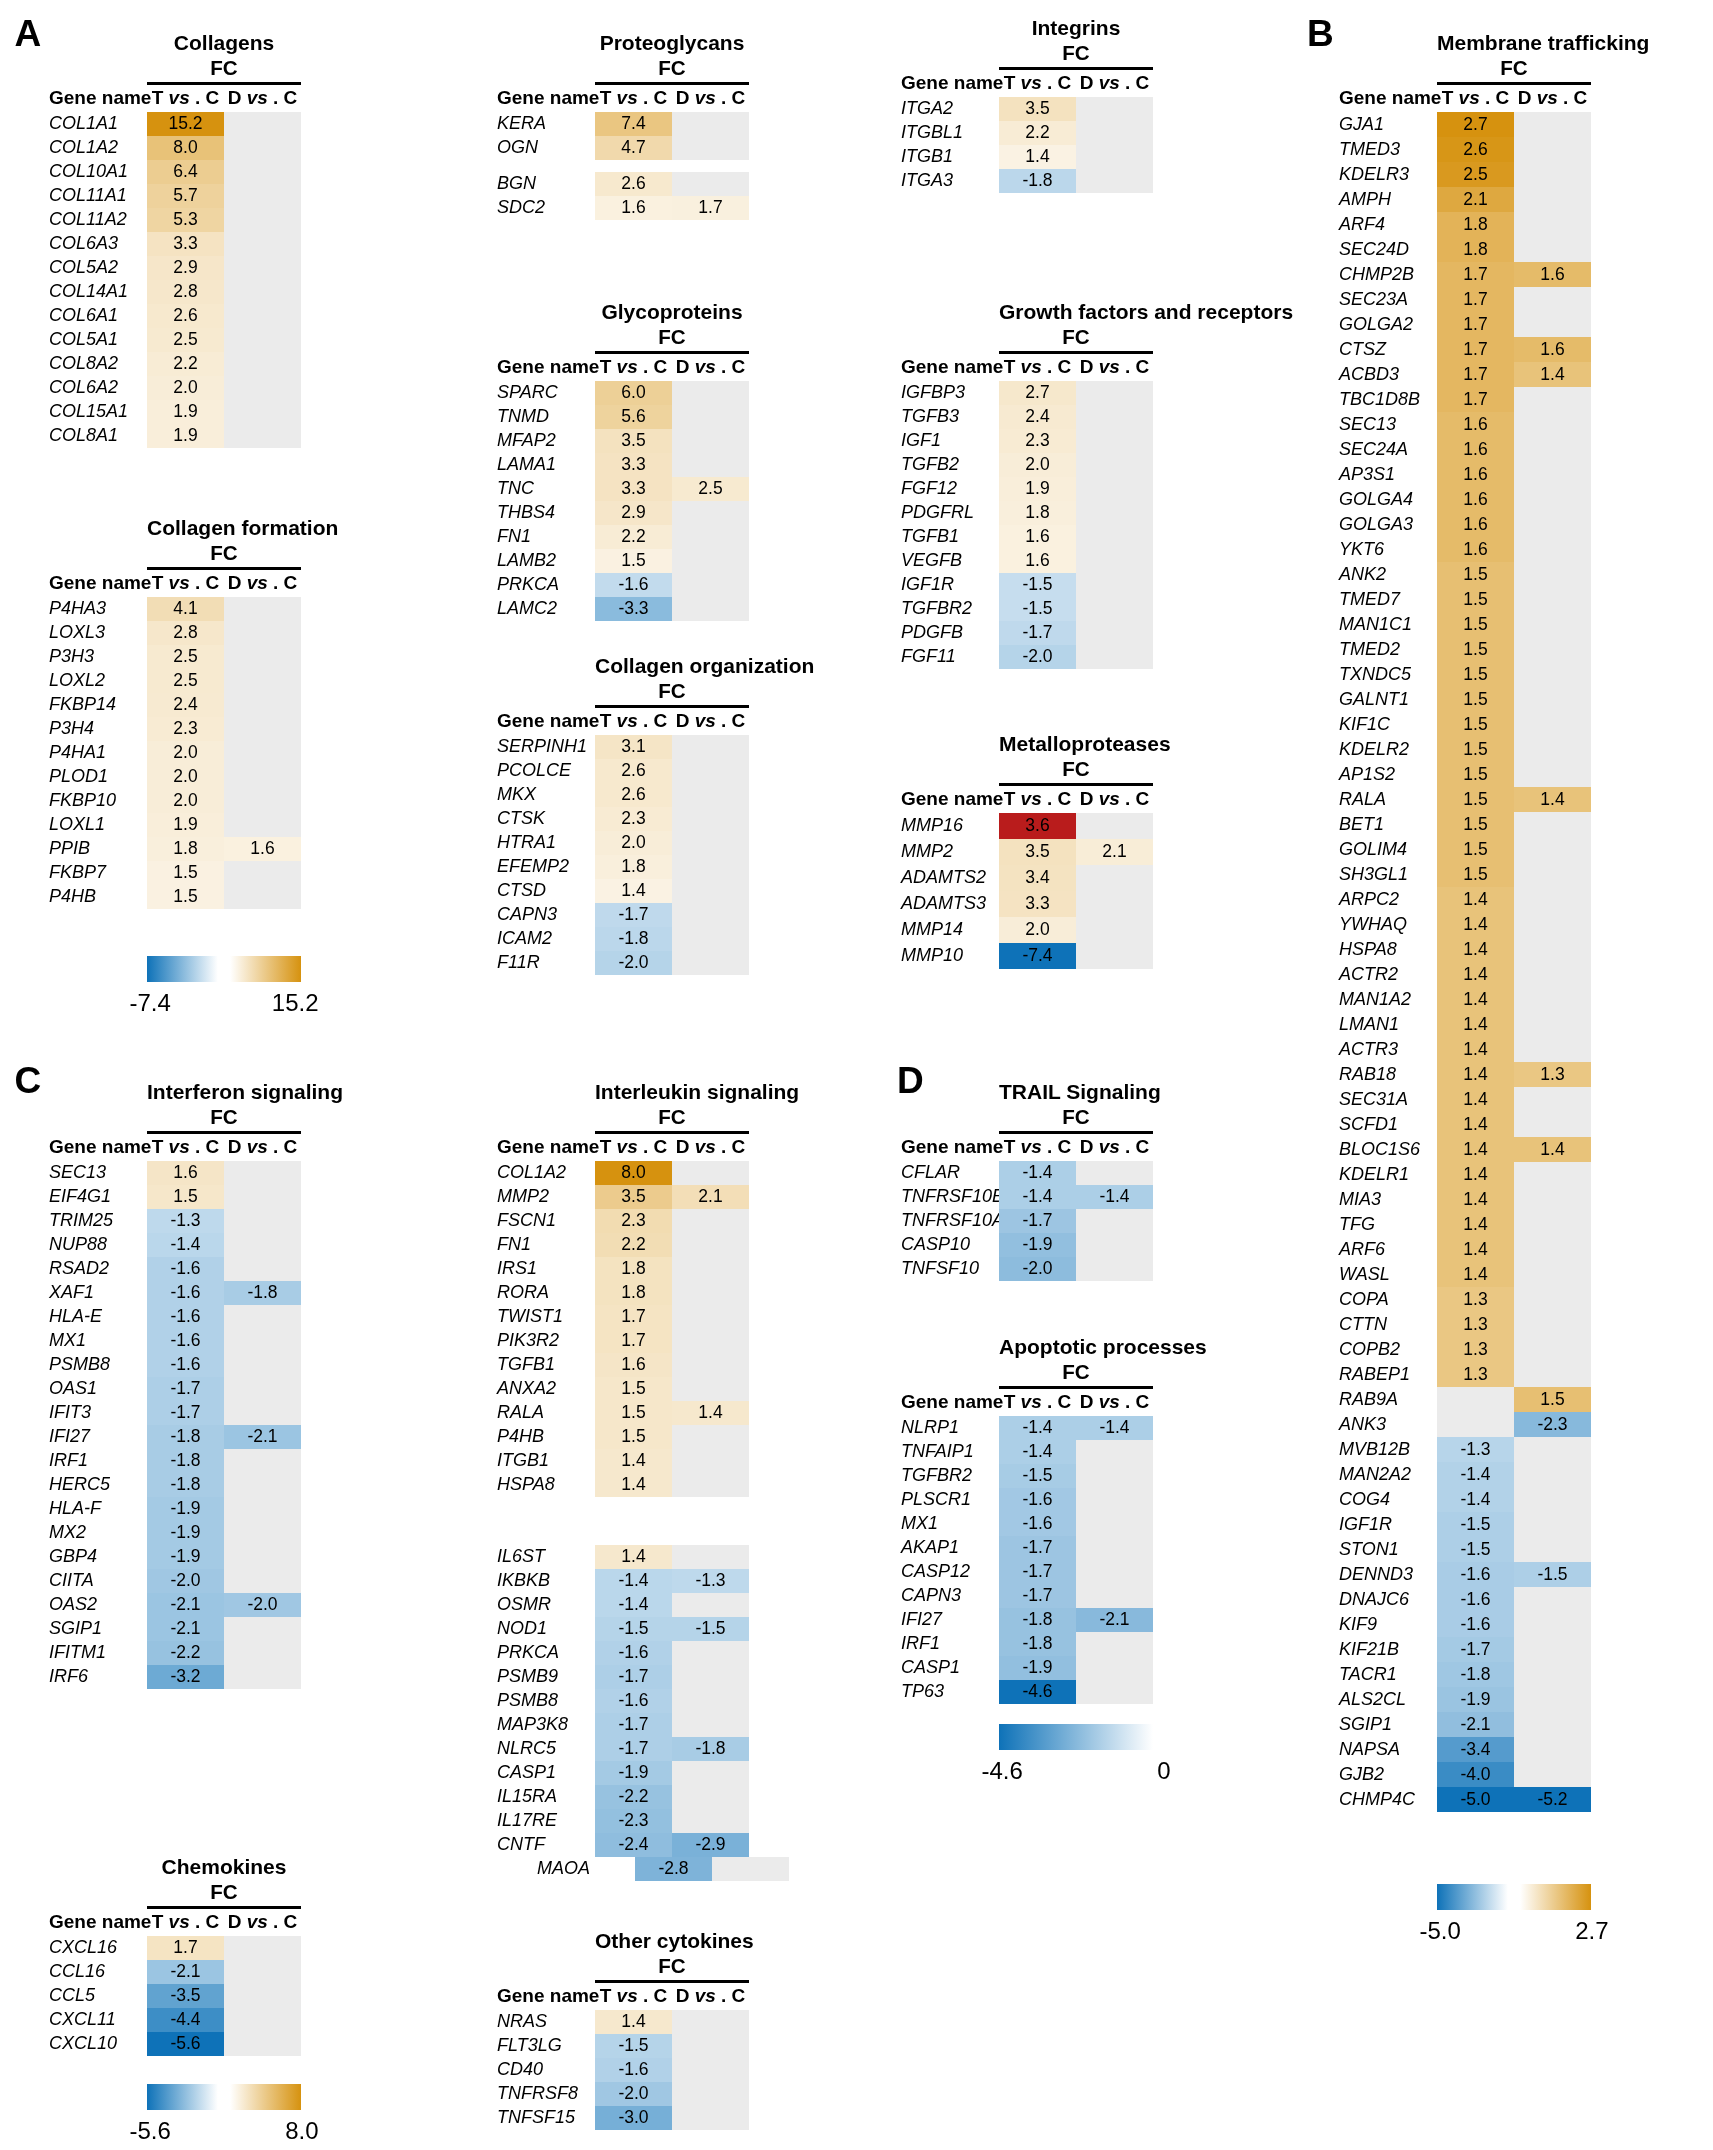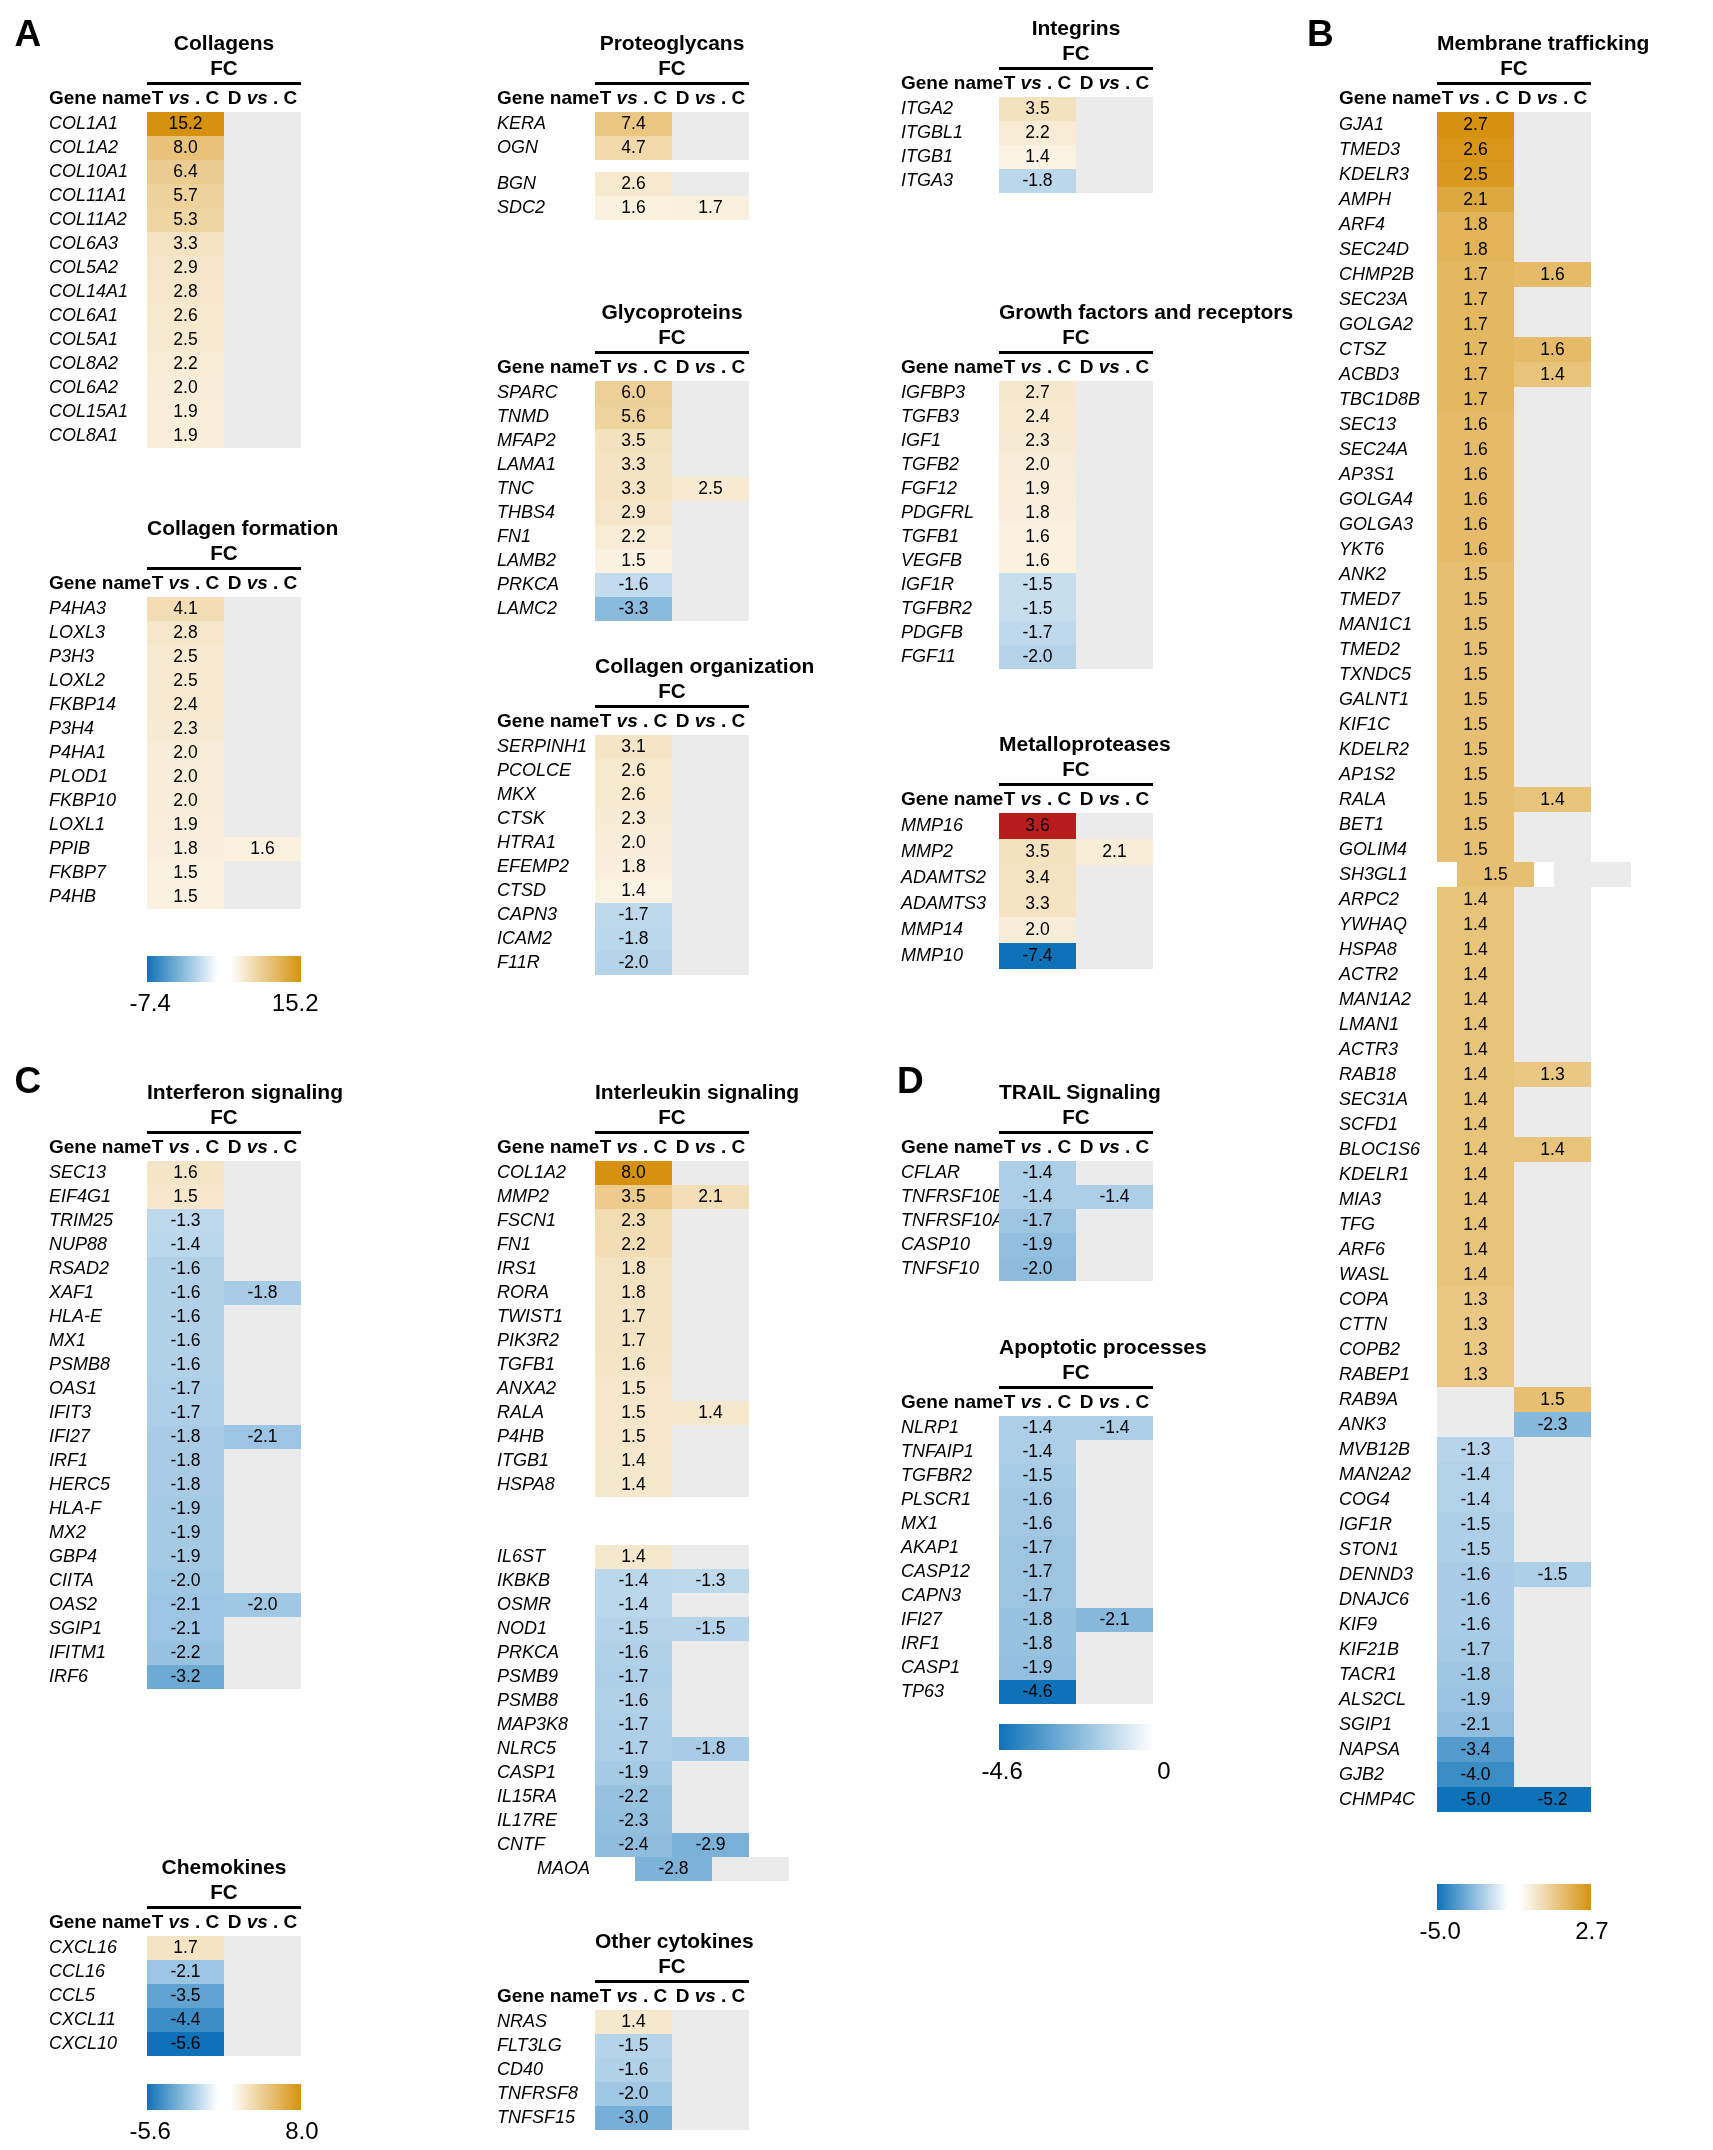--- a/index.html
+++ b/index.html
@@ -632,21 +632,21 @@
       <div class="data-row" style="grid-template-columns: 98px 77px 77px; height: 25px;">
         <div class="gene-cell">BET1</div>
         <div class="val-cell" style="background: rgb(231, 191, 114);">1.5</div>
         <div class="val-cell" style="background: rgb(235, 235, 235);"></div>
       </div>
       <div class="data-row" style="grid-template-columns: 98px 77px 77px; height: 25px;">
         <div class="gene-cell">GOLIM4</div>
         <div class="val-cell" style="background: rgb(231, 191, 114);">1.5</div>
         <div class="val-cell" style="background: rgb(235, 235, 235);"></div>
       </div>
-      <div class="data-row" style="grid-template-columns: 98px 77px 77px; height: 25px; gap: 20px;">
+      <div class="data-row" style="grid-template-columns: 98px 77px 77px; height: 25px;">
         <div class="gene-cell">SH3GL1</div>
         <div class="val-cell" style="background: rgb(231, 191, 114);">1.5</div>
         <div class="val-cell" style="background: rgb(235, 235, 235);"></div>
       </div>
       <div class="data-row" style="grid-template-columns: 98px 77px 77px; height: 25px;">
         <div class="gene-cell">ARPC2</div>
         <div class="val-cell" style="background: rgb(232, 195, 122);">1.4</div>
         <div class="val-cell" style="background: rgb(235, 235, 235);"></div>
       </div>
       <div class="data-row" style="grid-template-columns: 98px 77px 77px; height: 25px;">

